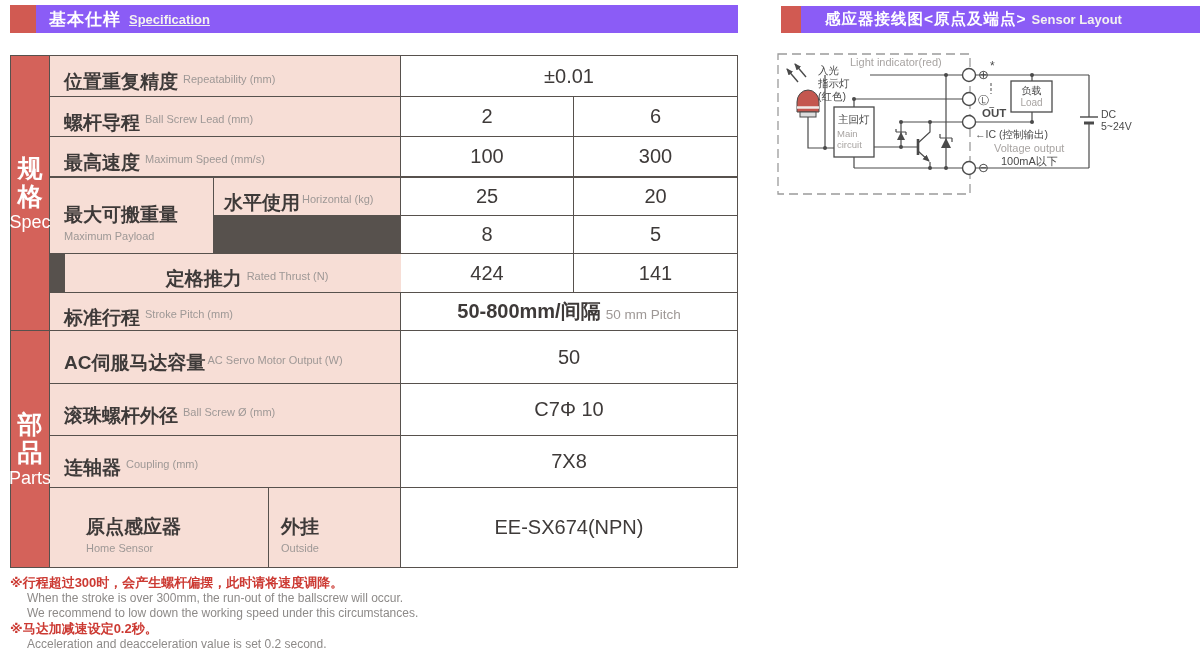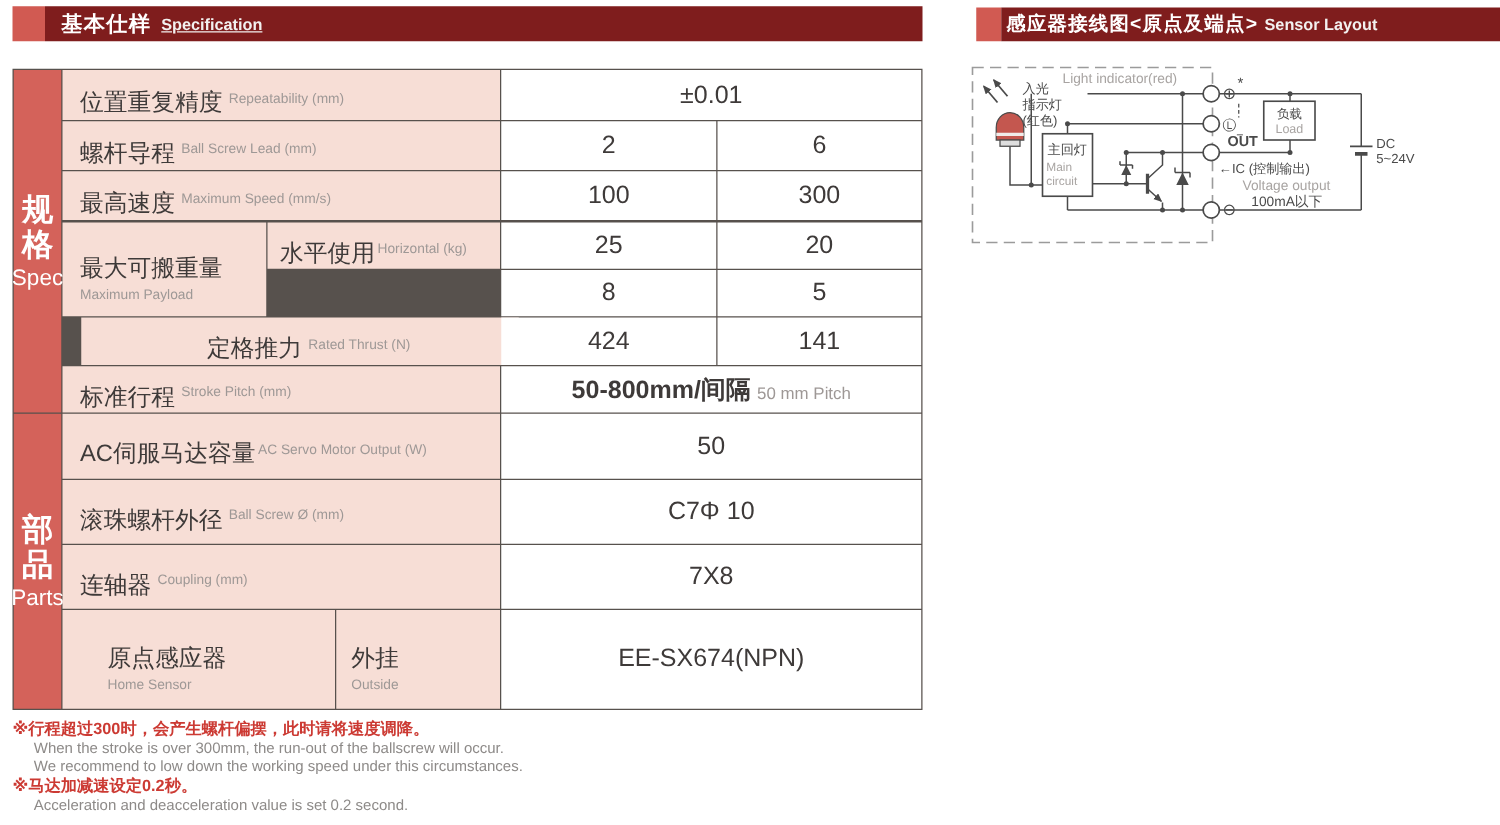--- a/index.html
+++ b/index.html
@@ -1,32 +1,32 @@
 <!DOCTYPE html>
 <html><head>
 <meta charset="utf-8">
 <style>
   html,body{margin:0;padding:0;}
   body{font-family:"Liberation Sans","DejaVu Sans",sans-serif;}
   .page{position:relative;width:1200px;height:660px;background:#ffffff;overflow:hidden;}
 
   
   .hdr-sq{position:absolute;background:#d15a52;}
-  .hdr-bar{position:absolute;background:#7f1d1d;color:#ffffff;display:flex;align-items:center;box-sizing:border-box;}
+  .hdr-bar{position:absolute;background:#8b5cf6;color:#ffffff;display:flex;align-items:center;box-sizing:border-box;}
   .hdr-zh{font-weight:700;letter-spacing:1px;}
   .hdr-en{margin-left:8px;font-weight:600;color:#f3f1f0;}
 
   
   .tbl{position:absolute;left:10px;top:55px;width:728px;height:513px;background:#57514d;}
   .cell{position:absolute;box-sizing:border-box;display:flex;}
   .side{background:#d4625a;color:#ffffff;flex-direction:column;align-items:center;justify-content:center;text-align:center;}
   .side .c{font-size:25px;font-weight:700;line-height:28px;}
   .side .e{font-size:18px;margin-top:2px;}
   .label{background:#f7ded6;align-items:center;padding-left:14px;color:#3e3a39;}
-  .label .zh{font-size:19px;font-weight:400;white-space:nowrap;margin-top:12px;}
+  .label .zh{font-size:19px;font-weight:700;white-space:nowrap;margin-top:12px;}
   .label .en{font-size:11px;color:#9e9896;margin-left:5px;white-space:nowrap;padding-top:5px;}
   .label.stack{flex-direction:column;align-items:flex-start;justify-content:center;}
   .label.stack .en{margin-left:0;padding-top:2px;}
   .val{background:#ffffff;align-items:center;justify-content:center;color:#3e3a39;font-size:20px;}
   .val .sub{font-size:13.5px;color:#9e9896;margin-left:5px;padding-top:5px;}
   .val .main{font-weight:600;}
 
   
   .notes{position:absolute;left:10px;top:575px;width:560px;}
   .note-red{color:#cc3a33;font-size:13px;font-weight:700;line-height:16px;}
@@ -45,21 +45,21 @@
 
 <div class="page">
 
   <div class="hdr-sq" style="left:10px;top:5px;width:26px;height:28px;"></div>
   <div class="hdr-bar" style="left:36px;top:5px;width:702px;height:28px;padding-left:13px;">
     <span class="hdr-zh" style="font-size:17px;">基本仕样</span>
     <span class="hdr-en" style="font-size:13px;text-decoration:underline;">Specification</span>
   </div>
 
   <div class="hdr-sq" style="left:781px;top:6px;width:20px;height:27px;"></div>
-  <div class="hdr-bar" style="left:801px;top:6px;width:399px;height:27px;padding-left:4px;">
+  <div class="hdr-bar" style="left:801px;top:6px;width:399px;height:27px;padding-left:24px;">
     <span class="hdr-zh" style="font-size:15.5px;">感应器接线图&lt;原点及端点&gt;</span>
     <span class="hdr-en" style="font-size:13px;margin-left:5px;">Sensor Layout</span>
   </div>
 
   <div class="tbl">
 
     <div class="cell side" style="left:1px;top:1px;width:38px;height:274px;">
       <span class="c">规</span>
       <span class="c">格</span>
       <span class="e">Spec</span>

